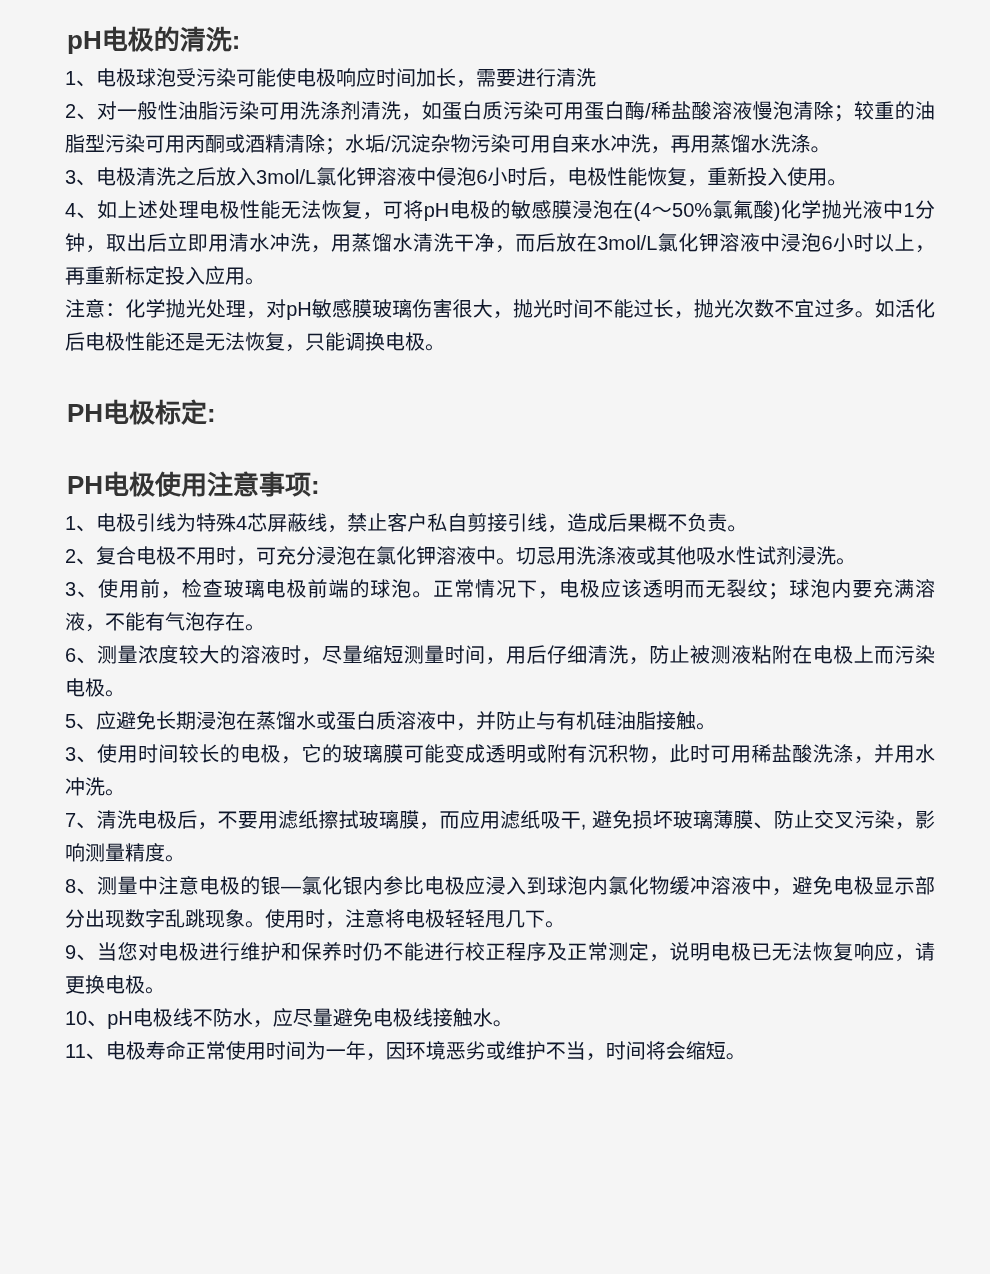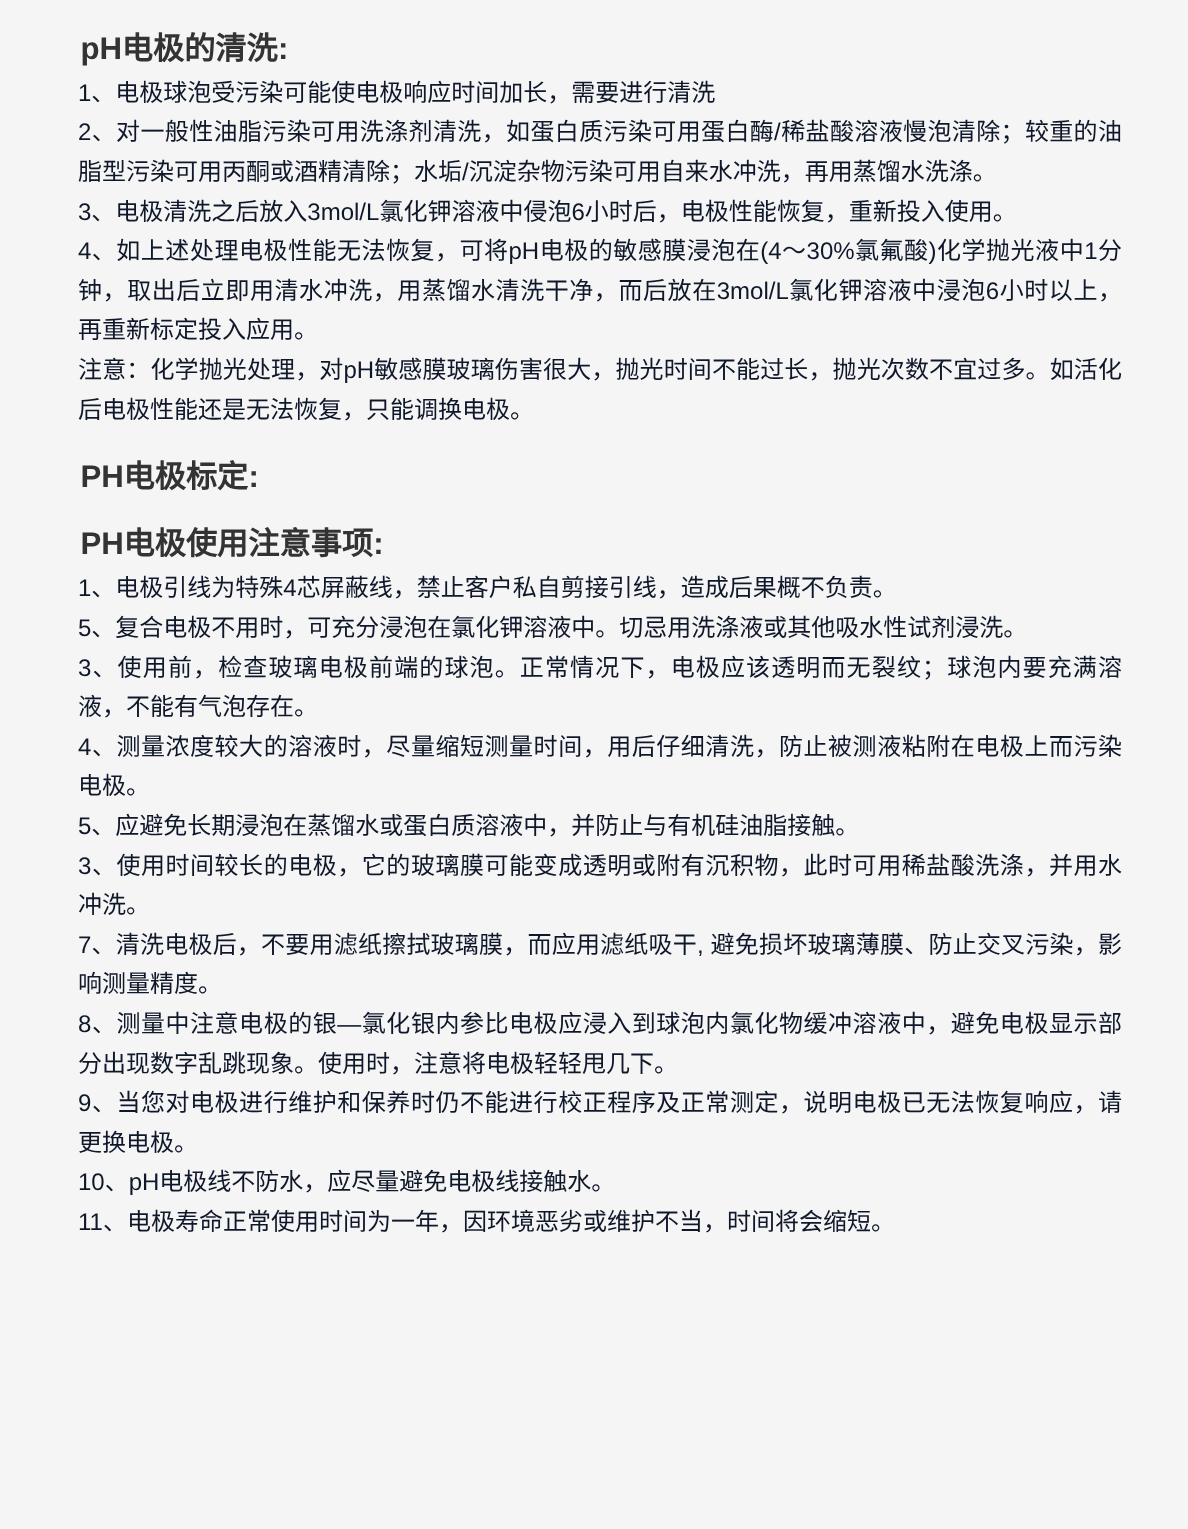--- a/index.html
+++ b/index.html
@@ -23,21 +23,21 @@
   .doc-section { margin: 0; }
   .section-heading {
     font-size: 26px;
     font-weight: 700;
     line-height: 36px;
     margin: 0 0 4px 2px;
     color: #333333;
     white-space: pre;
   }
   .doc-section + .doc-section .section-heading {
-    margin-top: 20px;
+    margin-top: 36px;
   }
   .list-item {
     font-size: 20px;
     line-height: 33px;
     margin: 0;
     color: #0f172a;
     text-align: justify;
     text-justify: inter-ideograph;
   }
 </style>
@@ -45,36 +45,36 @@
 <body>
 
 <main class="page">
   <div id="sections-root">
   <section class="doc-section">
     <h2 class="section-heading">pH电极的清洗:</h2>
     <div class="section-items">
           <p class="list-item">1、电极球泡受污染可能使电极响应时间加长，需要进行清洗</p>
           <p class="list-item">2、对一般性油脂污染可用洗涤剂清洗，如蛋白质污染可用蛋白酶/稀盐酸溶液慢泡清除；较重的油脂型污染可用丙酮或酒精清除；水垢/沉淀杂物污染可用自来水冲洗，再用蒸馏水洗涤。</p>
           <p class="list-item">3、电极清洗之后放入3mol/L氯化钾溶液中侵泡6小时后，电极性能恢复，重新投入使用。</p>
-          <p class="list-item">4、如上述处理电极性能无法恢复，可将pH电极的敏感膜浸泡在(4～30%氯氟酸)化学抛光液中1分钟，取出后立即用清水冲洗，用蒸馏水清洗干净，而后放在3mol/L氯化钾溶液中浸泡6小时以上，再重新标定投入应用。</p>
+          <p class="list-item">4、如上述处理电极性能无法恢复，可将pH电极的敏感膜浸泡在(4～50%氯氟酸)化学抛光液中1分钟，取出后立即用清水冲洗，用蒸馏水清洗干净，而后放在3mol/L氯化钾溶液中浸泡6小时以上，再重新标定投入应用。</p>
           <p class="list-item">注意：化学抛光处理，对pH敏感膜玻璃伤害很大，抛光时间不能过长，抛光次数不宜过多。如活化后电极性能还是无法恢复，只能调换电极。</p>
         </div>
   </section>
 
   <section class="doc-section">
     <h2 class="section-heading">PH电极标定:</h2>
   </section>
 
   <section class="doc-section">
     <h2 class="section-heading">PH电极使用注意事项:</h2>
     <div class="section-items">
           <p class="list-item">1、电极引线为特殊4芯屏蔽线，禁止客户私自剪接引线，造成后果概不负责。</p>
-          <p class="list-item">5、复合电极不用时，可充分浸泡在氯化钾溶液中。切忌用洗涤液或其他吸水性试剂浸洗。</p>
+          <p class="list-item">2、复合电极不用时，可充分浸泡在氯化钾溶液中。切忌用洗涤液或其他吸水性试剂浸洗。</p>
           <p class="list-item">3、使用前，检查玻璃电极前端的球泡。正常情况下，电极应该透明而无裂纹；球泡内要充满溶液，不能有气泡存在。</p>
-          <p class="list-item">4、测量浓度较大的溶液时，尽量缩短测量时间，用后仔细清洗，防止被测液粘附在电极上而污染电极。</p>
+          <p class="list-item">6、测量浓度较大的溶液时，尽量缩短测量时间，用后仔细清洗，防止被测液粘附在电极上而污染电极。</p>
           <p class="list-item">5、应避免长期浸泡在蒸馏水或蛋白质溶液中，并防止与有机硅油脂接触。</p>
           <p class="list-item">3、使用时间较长的电极，它的玻璃膜可能变成透明或附有沉积物，此时可用稀盐酸洗涤，并用水冲洗。</p>
           <p class="list-item">7、清洗电极后，不要用滤纸擦拭玻璃膜，而应用滤纸吸干, 避免损坏玻璃薄膜、防止交叉污染，影响测量精度。</p>
           <p class="list-item">8、测量中注意电极的银—氯化银内参比电极应浸入到球泡内氯化物缓冲溶液中，避免电极显示部分出现数字乱跳现象。使用时，注意将电极轻轻甩几下。</p>
           <p class="list-item">9、当您对电极进行维护和保养时仍不能进行校正程序及正常测定，说明电极已无法恢复响应，请更换电极。</p>
           <p class="list-item">10、pH电极线不防水，应尽量避免电极线接触水。</p>
           <p class="list-item">11、电极寿命正常使用时间为一年，因环境恶劣或维护不当，时间将会缩短。</p>
         </div>
   </section>
 </div>

